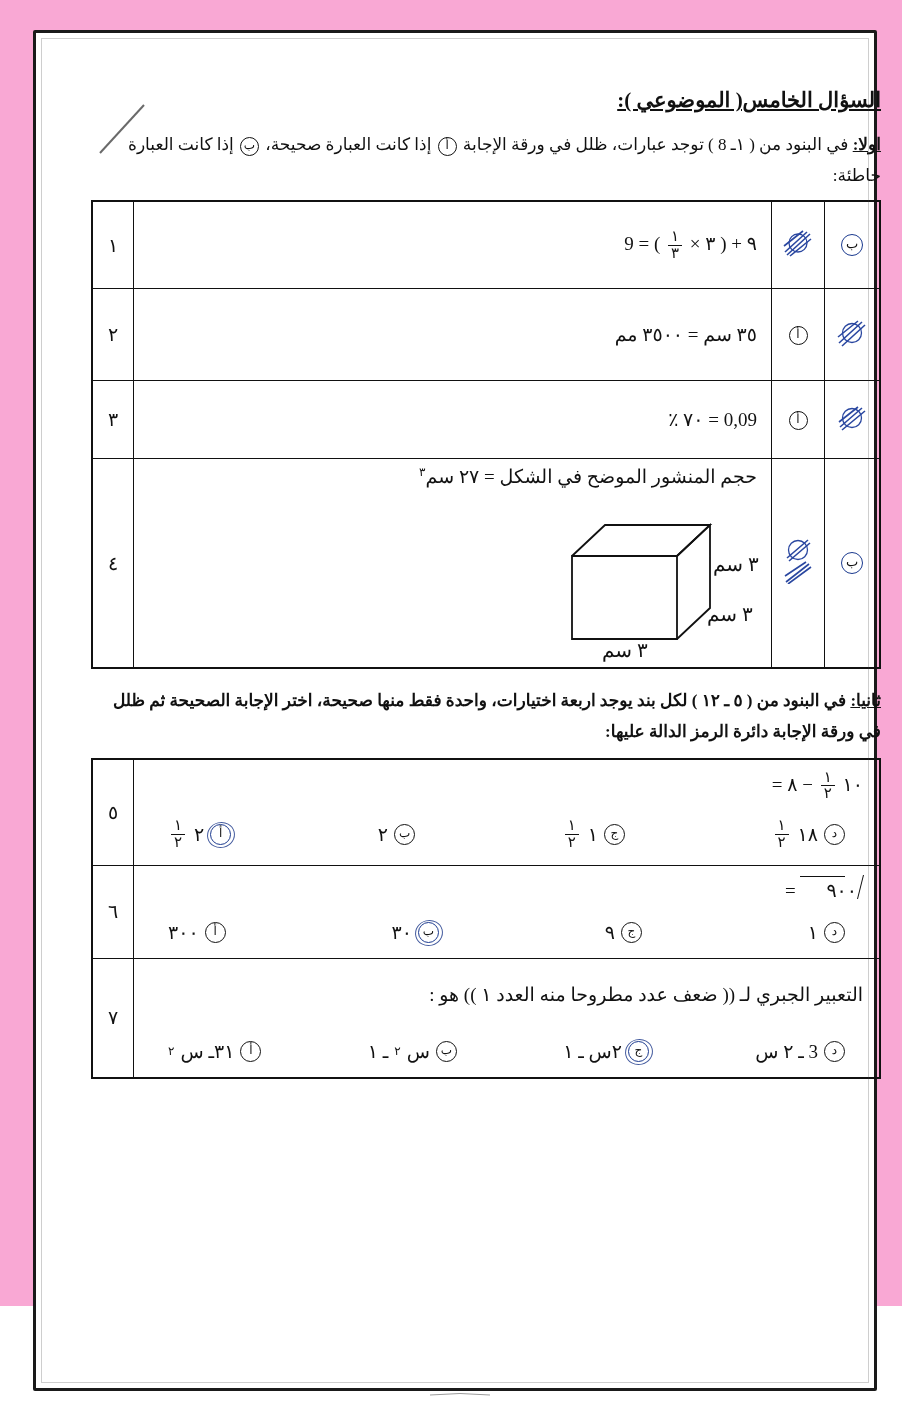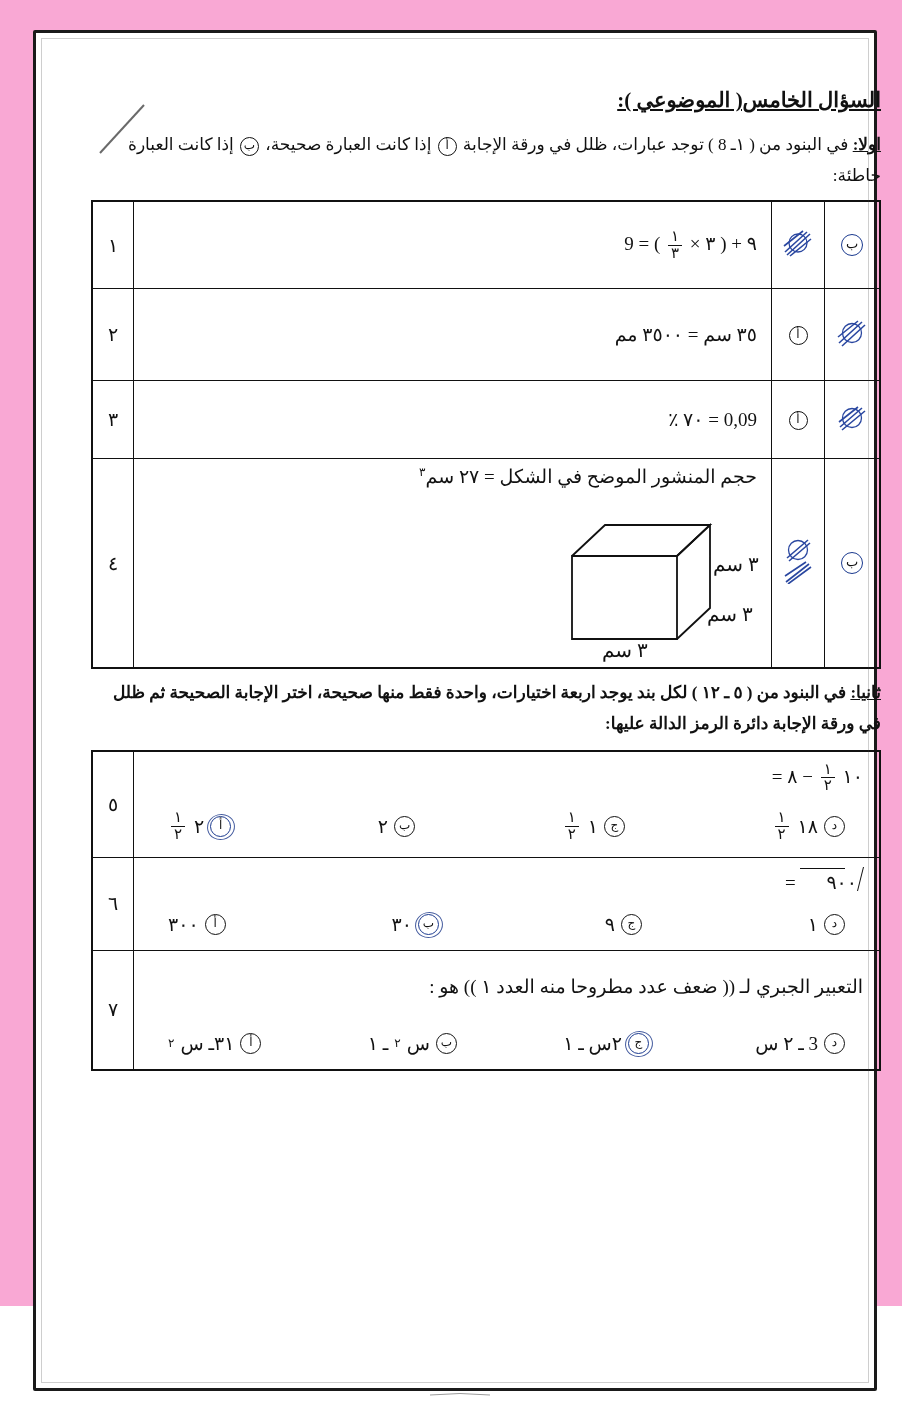--- a/index.html
+++ b/index.html
@@ -194,21 +194,21 @@
               <span class="lbl" style="left:166px;top:42px;">٣ سم</span>
               <span class="lbl" style="left:160px;top:92px;">٣ سم</span>
               <span class="lbl" style="left:55px;top:128px;">٣ سم</span>
             </div>
           </td>
           <td class="num">٤</td>
         </tr>
       </tbody>
         </table>
 
-      <p class="para" style="margin-top:8px;">
+      <p class="para" style="margin-top:16px;">
         <span class="lead">ثانيا:</span>
         <span style="font-weight:bold;">في البنود من ( ٥ ـ ١٢ ) لكل بند يوجد اربعة اختيارات، واحدة فقط منها صحيحة، اختر الإجابة الصحيحة ثم ظلل في ورقة الإجابة دائرة الرمز الدالة عليها:</span>
       </p>
 
       <table class="t2">
 
         <tbody>
             <tr>
           <td class="body">
             <div class="stem">

